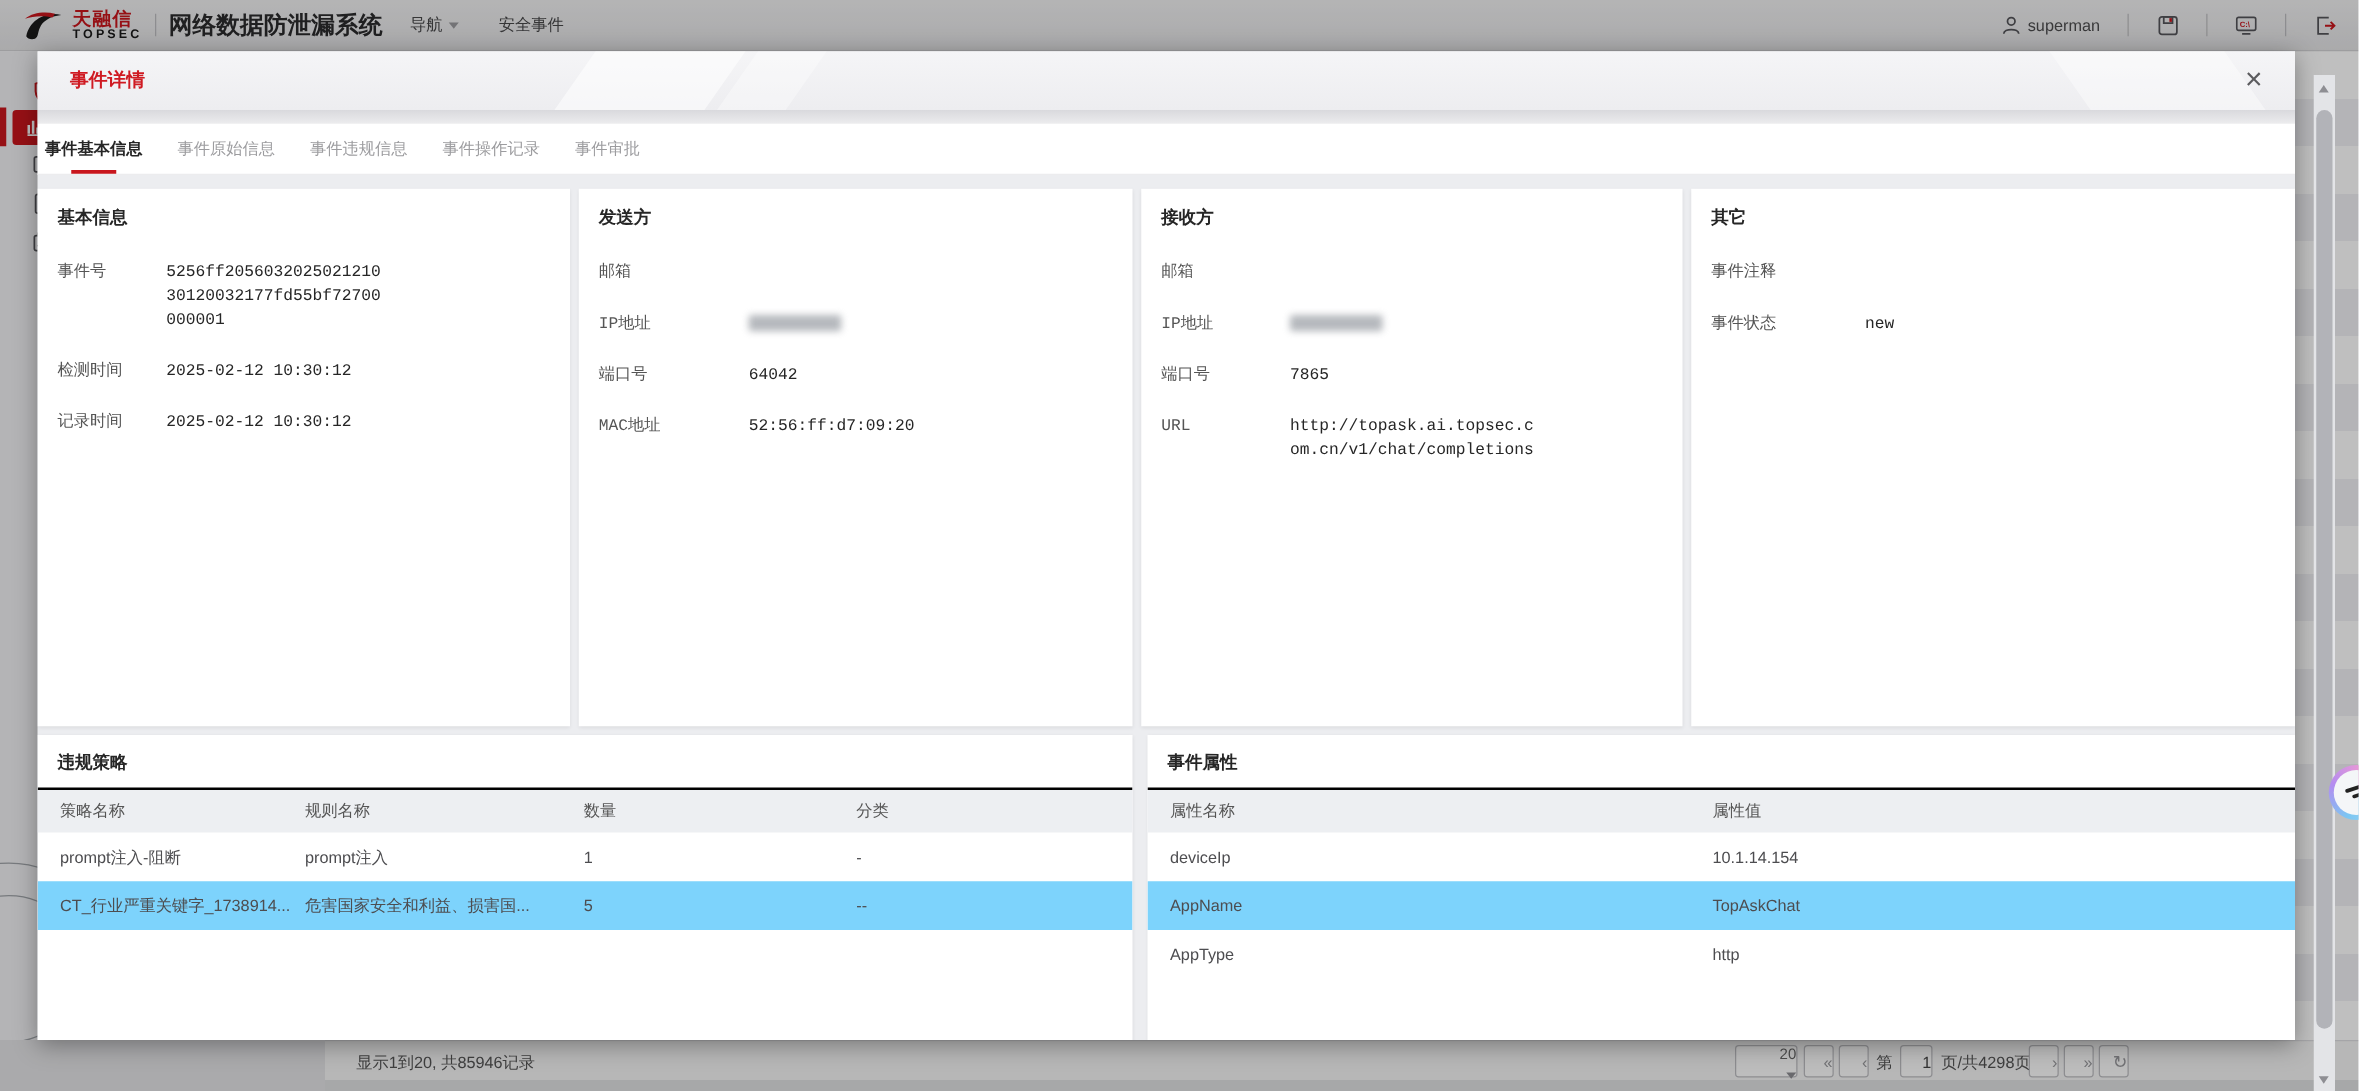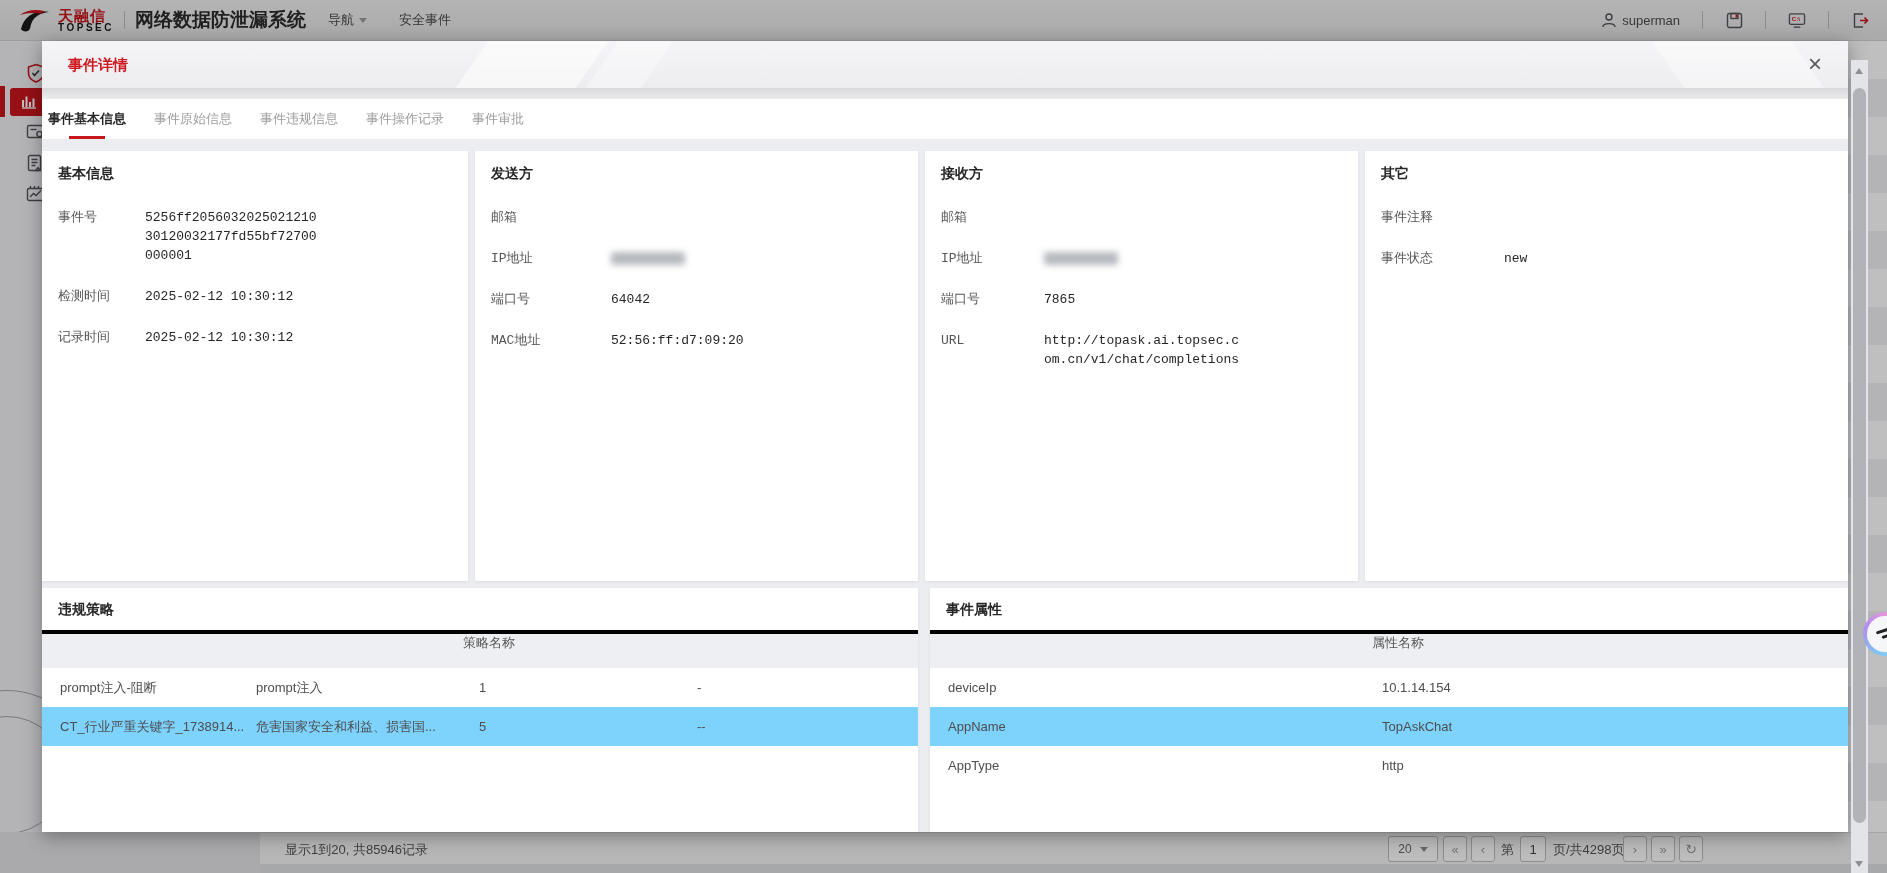--- a/index.html
+++ b/index.html
@@ -30,38 +30,38 @@
   .sb-active-bar { position:absolute; left:0; top:45px; width:5px; height:31px; background:#c8161d; }
 
   .bg-rows { position:absolute; left:48px; top:41px; width:1839px; height:791px; z-index:0;
     background:repeating-linear-gradient(180deg,#ffffff 0 38px,#f0f1f4 38px 76px); }
 
   .pagebar { position:absolute; left:260px; top:832px; width:1627px; height:32px; background:#f4f4f5; border-top:1px solid #dddde0; z-index:1; }
   .pagebar-left-fill { position:absolute; left:0; top:832px; width:260px; height:41px; background:#e3e3e6; z-index:1; }
   .page-bottom { position:absolute; left:260px; top:864px; width:1627px; height:9px; background:#dfe0e2; z-index:1; }
   .pg-summary { position:absolute; left:25px; top:8px; font-size:13px; color:#555; }
   .pg-ctl { position:absolute; top:3px; height:26px; font-size:12px; color:#666; }
-  .pg-box { border:1px solid #bcbcc0; background:#fdfdfd; border-radius:3px; display:flex; align-items:center; justify-content:center; }
+  .pg-box { border:1px solid #bcbcc0; background:#fdfdfd; border-radius:3px; display:flex; align-items:flex-end; justify-content:center;flex-direction:column; }
   .pg-select { left:1128px; width:50px; gap:8px; }
   .pg-btn { width:24px; font-size:13px; color:#9a9a9e; }
   .pg-first{ left:1183px; } .pg-prev{ left:1211px; }
   .pg-lbl { position:absolute; top:8px; font-size:13px; color:#555; }
   .pg-di { left:1241px; }
   .pg-input { left:1260px; width:26px; font-size:13px; color:#444; }
   .pg-total { left:1293px; }
   .pg-next{ left:1363px; } .pg-last{ left:1391px; } .pg-refresh{ left:1419px; width:24px; font-size:14px; }
   .sel-caret { width:0;height:0;border-left:4px solid transparent;border-right:4px solid transparent;border-top:5px solid #8d8d92; }
 
   .wm-circle { position:absolute; border:1px solid #9fa3a8; border-radius:50%; z-index:1; }
 
   
   .overlay { position:absolute; inset:0; background:rgba(0,0,0,0.25); z-index:10; }
 
   
-  .modal { position:absolute; left:42px; top:41px; width:1806px; height:791px; background:#ecedf0; z-index:20;
+  .modal { position:absolute; left:30px; top:41px; width:1806px; height:791px; background:#ecedf0; z-index:20;
     box-shadow:0 4px 18px rgba(0,0,0,.35); overflow:hidden; }
   .m-header { position:relative; height:47px; background:linear-gradient(180deg,#f5f5f7,#ededf0); overflow:hidden; }
   .m-title { position:absolute; left:26px; top:0; line-height:47px; font-size:15px; font-weight:bold; color:#cf1a22; }
   .m-close { position:absolute; right:26px; top:9px; font-size:24px; line-height:28px; color:#5b5b5e; cursor:pointer; }
   .deco { position:absolute; top:-6px; bottom:-6px; transform:skewX(-35deg); }
   .deco.a { left:430px; width:120px; background:rgba(255,255,255,.55); }
   .deco.b { left:560px; width:55px; background:rgba(255,255,255,.35); }
   .deco.c { right:40px; width:140px; background:rgba(255,255,255,.4); transform:skewX(35deg); }
   .m-band { height:11px; background:linear-gradient(180deg,#d9d9dd,#ececee); }
 
@@ -81,22 +81,22 @@
   .c2 .crow .lbl { flex-basis:120px; }
   .c3 .crow .lbl { flex-basis:103px; }
   .c4 .crow .lbl { flex-basis:123px; }
   .crow .val { color:#262626; word-break:break-all; max-width:196px; }
   .c1 .crow .val { max-width:176px; }
   .blur-blob { width:74px; height:13px; margin-top:3px; background:#8f949b; border-radius:2px; filter:blur(3px); opacity:.65; }
 
   .panels-row { display:flex; gap:12px; margin-top:7px; height:319px; }
   .panel { background:#fff; box-shadow:0 1px 3px rgba(0,0,0,.07); overflow:hidden; }
   .panel.p1 { flex:0 0 876px; } .panel.p2 { flex:1; }
-  .panel-title { padding:13px 16px 11px; font-size:14px; font-weight:bold; color:#262626; border-bottom:4px solid #000000; }
-  .thead { display:flex; align-items:center; height:34px; background:#edeff2; font-size:13px; color:#555;flex-direction:column; }
+  .panel-title { padding:13px 16px 11px; font-size:14px; font-weight:bold; color:#262626; border-bottom:2px solid #000000; }
+  .thead { display:flex; align-items:center; height:34px; background:#edeff2; font-size:13px; color:#555; }
   .trow { display:flex; align-items:center; height:39px; font-size:13px; color:#4d4d50; }
   .trow.zebra { background:#7dd3fc; }
   .p1 .co1 { flex:0 0 214px; padding-left:18px; white-space:nowrap; overflow:hidden; }
   .p1 .co2 { flex:0 0 223px; white-space:nowrap; overflow:hidden; }
   .p1 .co3 { flex:0 0 218px; }
   .p1 .co4 { flex:1; }
   .p2 .co1 { flex:0 0 452px; padding-left:18px; }
   .p2 .co2 { flex:1; }
 
   

